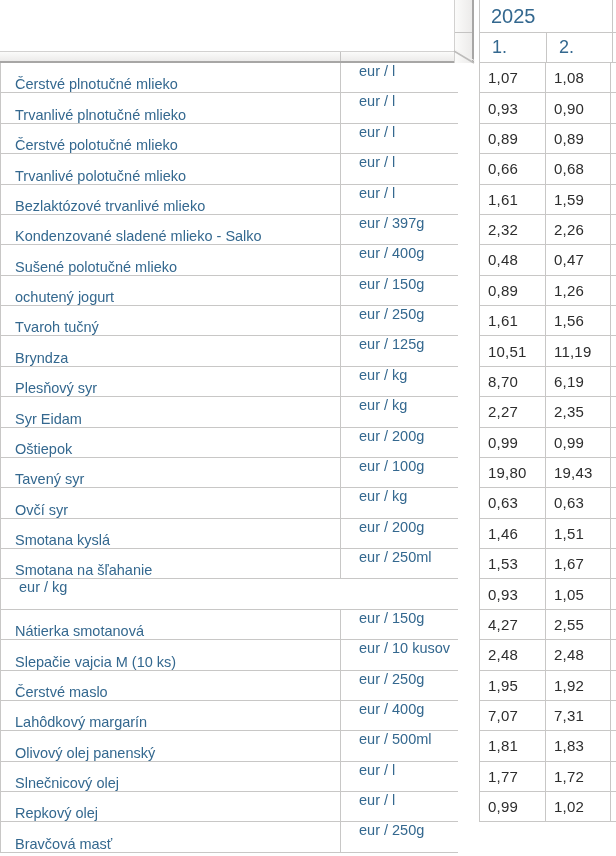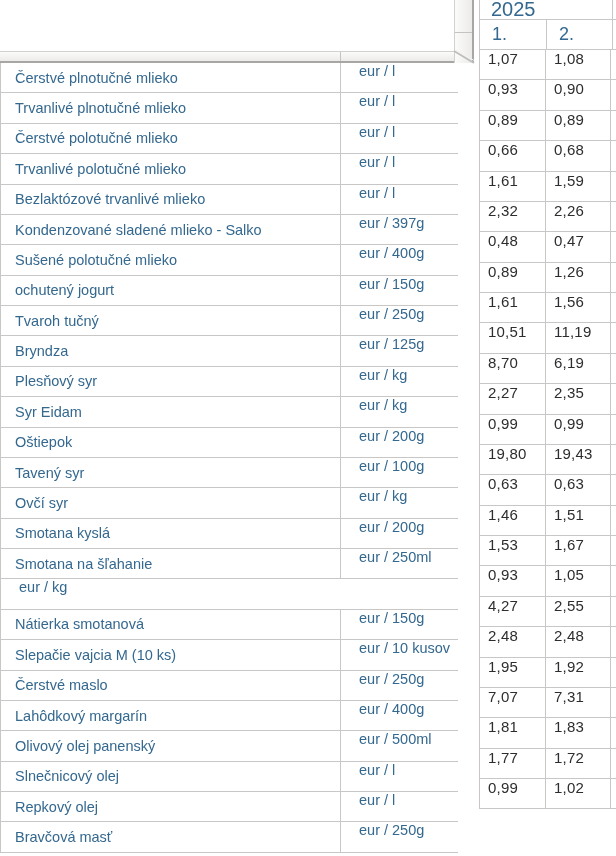--- a/index.html
+++ b/index.html
@@ -27,44 +27,44 @@
     background:linear-gradient(90deg,var(--bar-fill-a) 0%,var(--bar-fill-b) 100%);
     border-left:1px solid var(--bar-edge);
     border-right:2px solid var(--bar-shadow);}
   .vbar-divider{position:absolute;left:0;top:32px;width:100%;height:1px;background:#c4c3c2;}
   .corner-svg{position:absolute;left:452px;top:49px;}
 
   
   .left-rows{position:absolute;left:0;top:63px;width:458px;border-left:1px solid var(--border);}
   .lrow{display:flex;height:var(--row-h);border-bottom:1px solid var(--border);}
   .lrow .product{width:340px;border-right:1px solid var(--border);padding-left:14px;
-    display:flex;align-items:center;overflow:hidden;white-space:nowrap;}
+    display:flex;align-items:flex-end;overflow:hidden;white-space:nowrap;}
   .lrow .unit{flex:1;padding-left:18px;display:flex;
     overflow:hidden;white-space:nowrap;}
   .lrow span{color:var(--accent);font-size:14.5px;}
 
   
   .right-pane{position:absolute;left:479px;top:0;width:137px;}
-  .year-row{height:20px;border-left:1px solid var(--border);border-bottom:1px solid var(--border);
+  .year-row{height:33px;border-left:1px solid var(--border);border-bottom:1px solid var(--border);
     display:flex;align-items:center;}
   .year-row .ycell{width:133px;height:100%;border-right:1px solid var(--border);
     display:flex;align-items:center;padding-left:11px;}
   .year-row span{color:var(--accent);font-size:20px;}
   .month-row{height:30px;display:flex;border-left:1px solid var(--border);
     border-bottom:1px solid var(--border);}
   .month-row .mcell{height:100%;display:flex;align-items:center;padding-left:12px;}
   .month-row .m1{width:67px;border-right:1px solid var(--border);}
   .month-row .m2{width:66px;border-right:1px solid var(--border);}
   .month-row span{color:var(--accent);font-size:18px;}
   .value-rows{width:137px;}
   .vrow{display:flex;height:var(--row-h);border-bottom:1px solid var(--border);
     border-left:1px solid var(--border);}
   .vrow .v1{width:66px;border-right:1px solid var(--border);}
   .vrow .v2{width:65px;border-right:1px solid var(--border);}
-  .vrow .v1,.vrow .v2{display:flex;align-items:flex-start;padding-left:8px;overflow:hidden;}
+  .vrow .v1,.vrow .v2{display:flex;align-items:center;padding-left:8px;overflow:hidden;}
   .vrow .vcut{flex:1;}
   .vrow span{color:var(--value);font-size:15px;letter-spacing:0.2px;}
 </style>
 </head>
 <body>
 
 <div class="stage">
 
   <div class="hbar">
     <div class="hbar-divider"></div>

